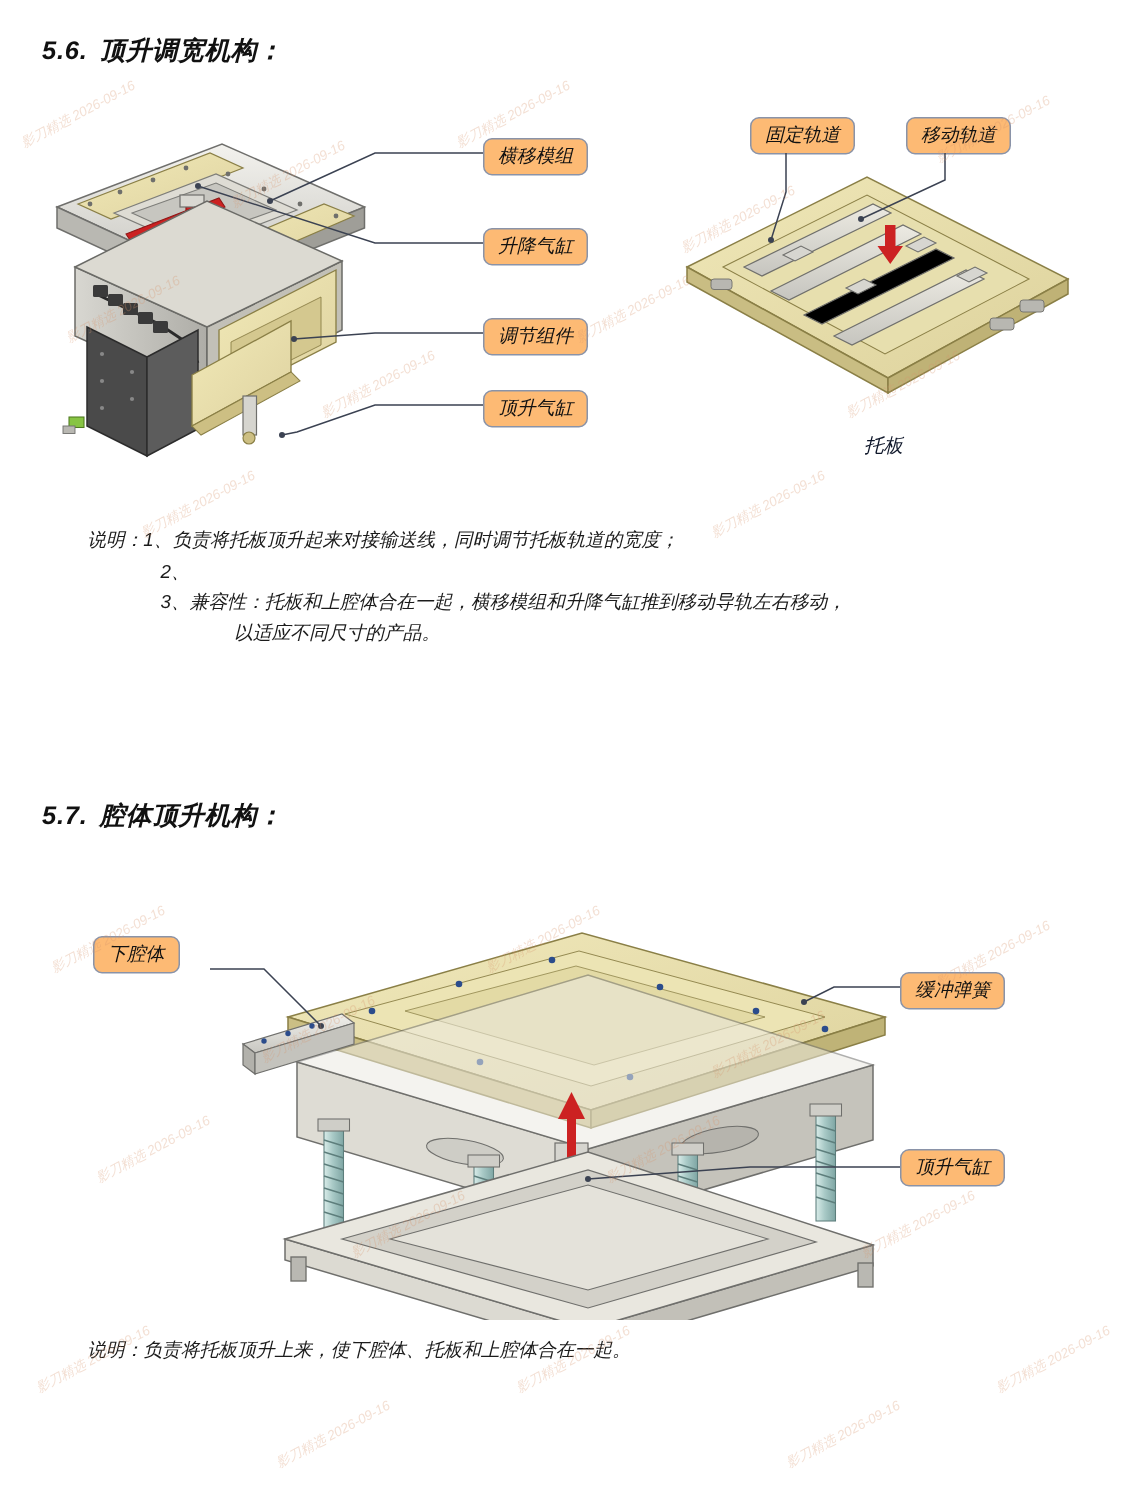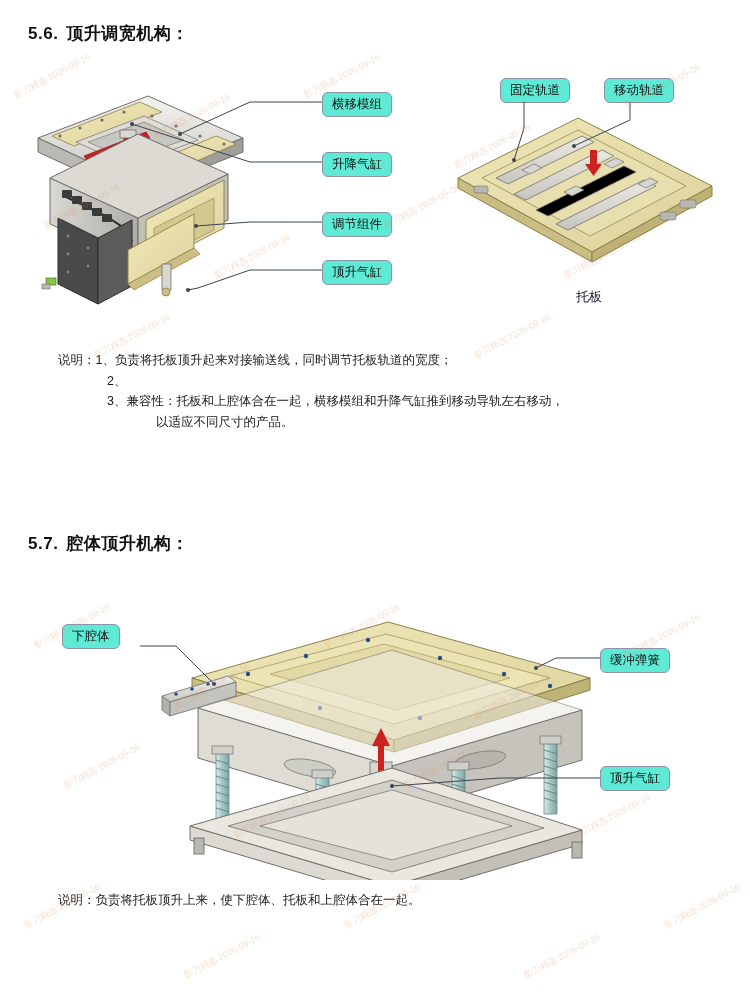--- a/index.html
+++ b/index.html
@@ -8,42 +8,42 @@
   }
   body {
     width: 750px; height: 1001px;
     background: #ffffff;
     font-family: "Liberation Sans", sans-serif;
     color: #111;
     position: relative;
     overflow: hidden;
   }
 
-  .page { position: relative; width: 750px; height: 1001px; }
+  .page { position: relative; width: 750px; height: 1001px; font-style: italic; }
 
   
   .section-heading {
     position: absolute;
     font-size: 17px;
     font-weight: 700;
     letter-spacing: 0.5px;
     color: #111;
     white-space: nowrap;
   }
   .section-heading .num { margin-right: 8px; }
 
   
   .figure {
     position: absolute;
   }
 
   
   .callout {
     position: absolute;
-    background: #5eead4;
+    background: #fdba74;
     border: 1px solid #8a93a8;
     border-radius: 6px;
     font-size: 12.5px;
     color: #111;
     padding: 5px 9px;
     white-space: nowrap;
     line-height: 1;
   }
 
   

